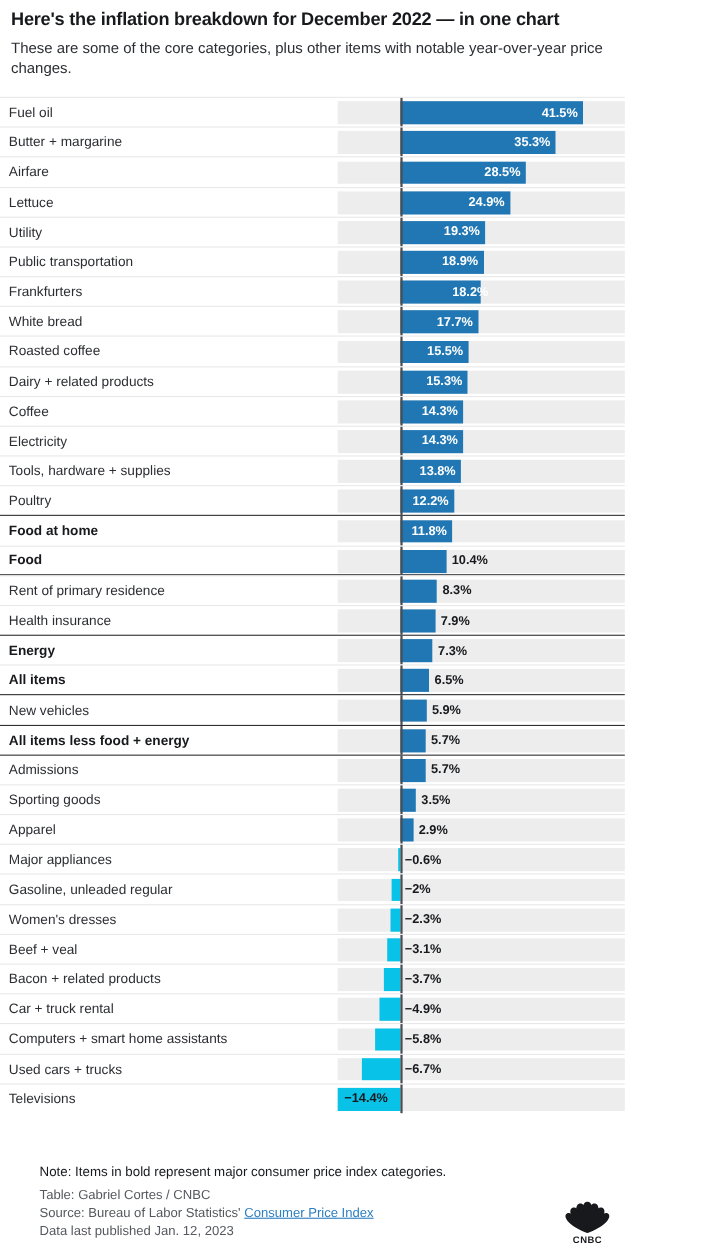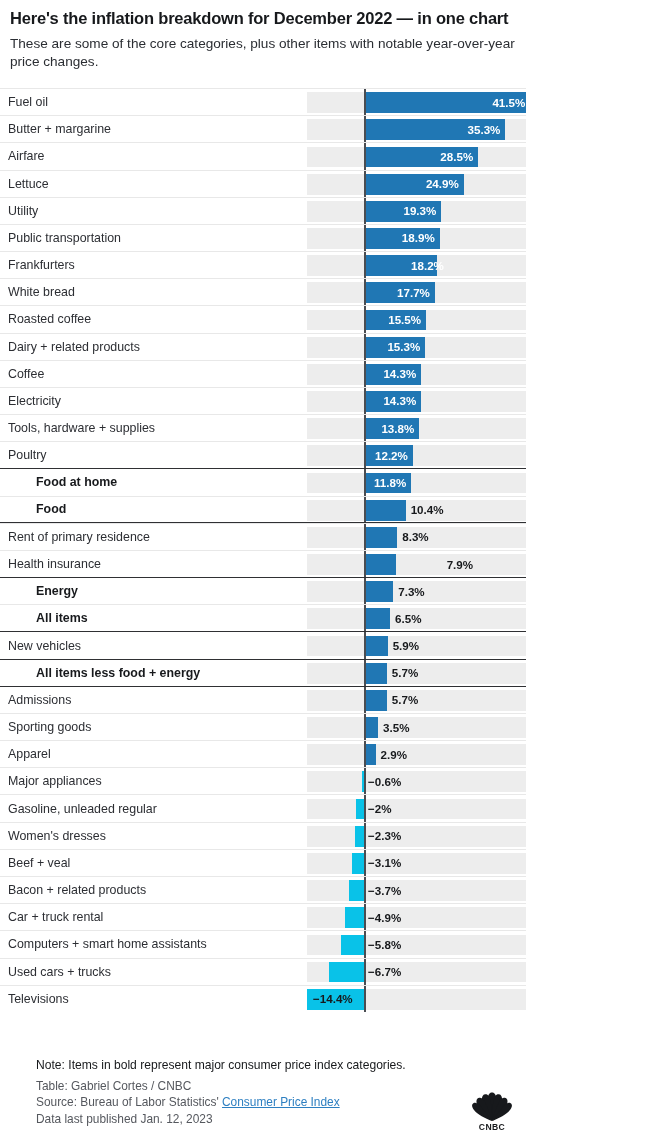--- a/index.html
+++ b/index.html
@@ -5,21 +5,21 @@
   * { box-sizing: border-box; margin: 0; padding: 0; }
   html, body {
     width: 646px;
     height: 1140px;
     background: #ffffff;
     font-family: "Liberation Sans", sans-serif;
     -webkit-font-smoothing: antialiased;
   }
   #root {
     position: relative;
-    width: 526px;
+    width: 568px;
     height: 1140px;
     overflow: hidden;
     background: #ffffff;
   }
 
   
   .header { padding: 8px 10px 0 10px; }
   .headline {
     font-size: 16.5px;
     font-weight: bold;
@@ -58,21 +58,21 @@
     position: absolute;
     left: 8px;
     top: 0;
     height: 100%;
     display: flex;
     align-items: center;
     font-size: 12.4px;
     color: #2c2e33;
     white-space: nowrap;
   }
-  .row-label.bold { font-weight: bold; color: #17191c; margin-left: 28px; }
+  .row-label.bold { font-weight: bold; color: #17191c; }
 
   
   .track {
     position: absolute;
     left: 307px;
     top: 3.2px;
     width: 313px;
     height: 20.8px;
     background: #ededed;
   }
@@ -275,21 +275,21 @@
         <div class="track"></div>
         <div class="bar pos" style="left: 364px; width: 33.2554px;"></div>
         <div class="zero-line"></div>
         <div class="val outside-right" style="left: 402.255px;">8.3%</div>
       </div>
       <div class="row">
         <div class="row-label">Health insurance</div>
         <div class="track"></div>
         <div class="bar pos" style="left: 364px; width: 31.6528px;"></div>
         <div class="zero-line"></div>
-        <div class="val outside-right" style="left: 400.653px; margin-left: 46px;">7.9%</div>
+        <div class="val outside-right" style="left: 400.653px;">7.9%</div>
       </div>
       <div class="row sep-top">
         <div class="row-label bold">Energy</div>
         <div class="track"></div>
         <div class="bar pos" style="left: 364px; width: 29.2487px;"></div>
         <div class="zero-line"></div>
         <div class="val outside-right" style="left: 398.249px;">7.3%</div>
       </div>
       <div class="row">
         <div class="row-label bold">All items</div>

